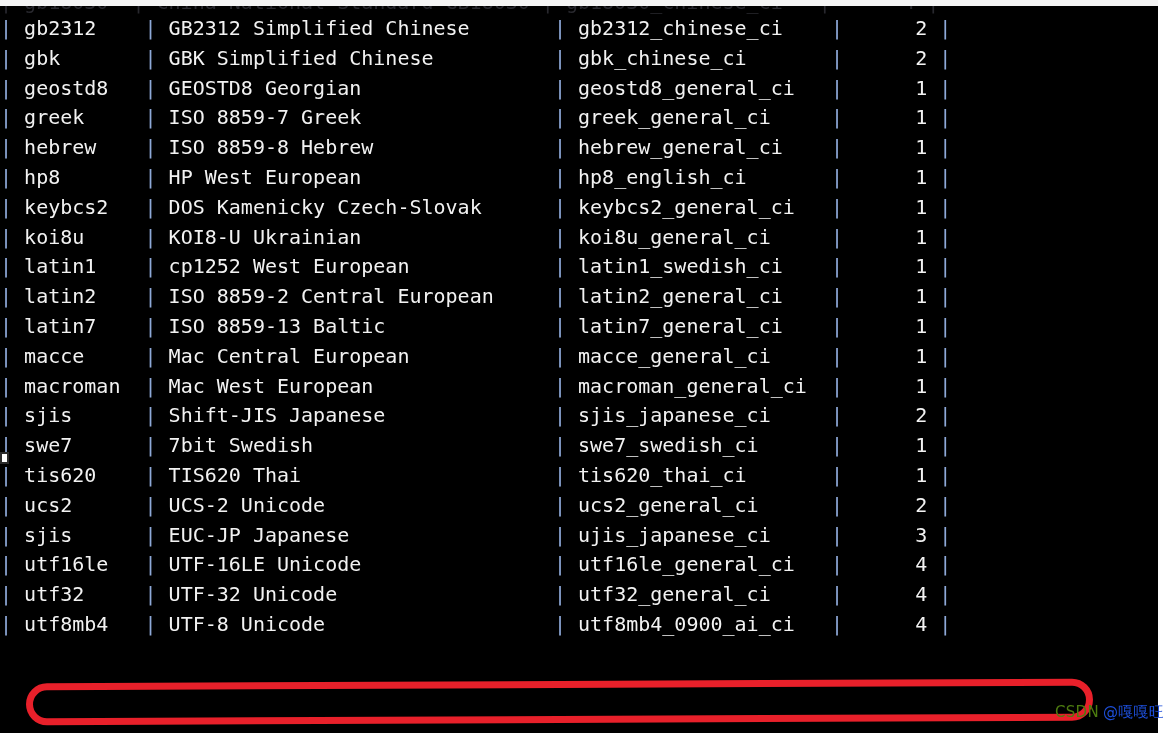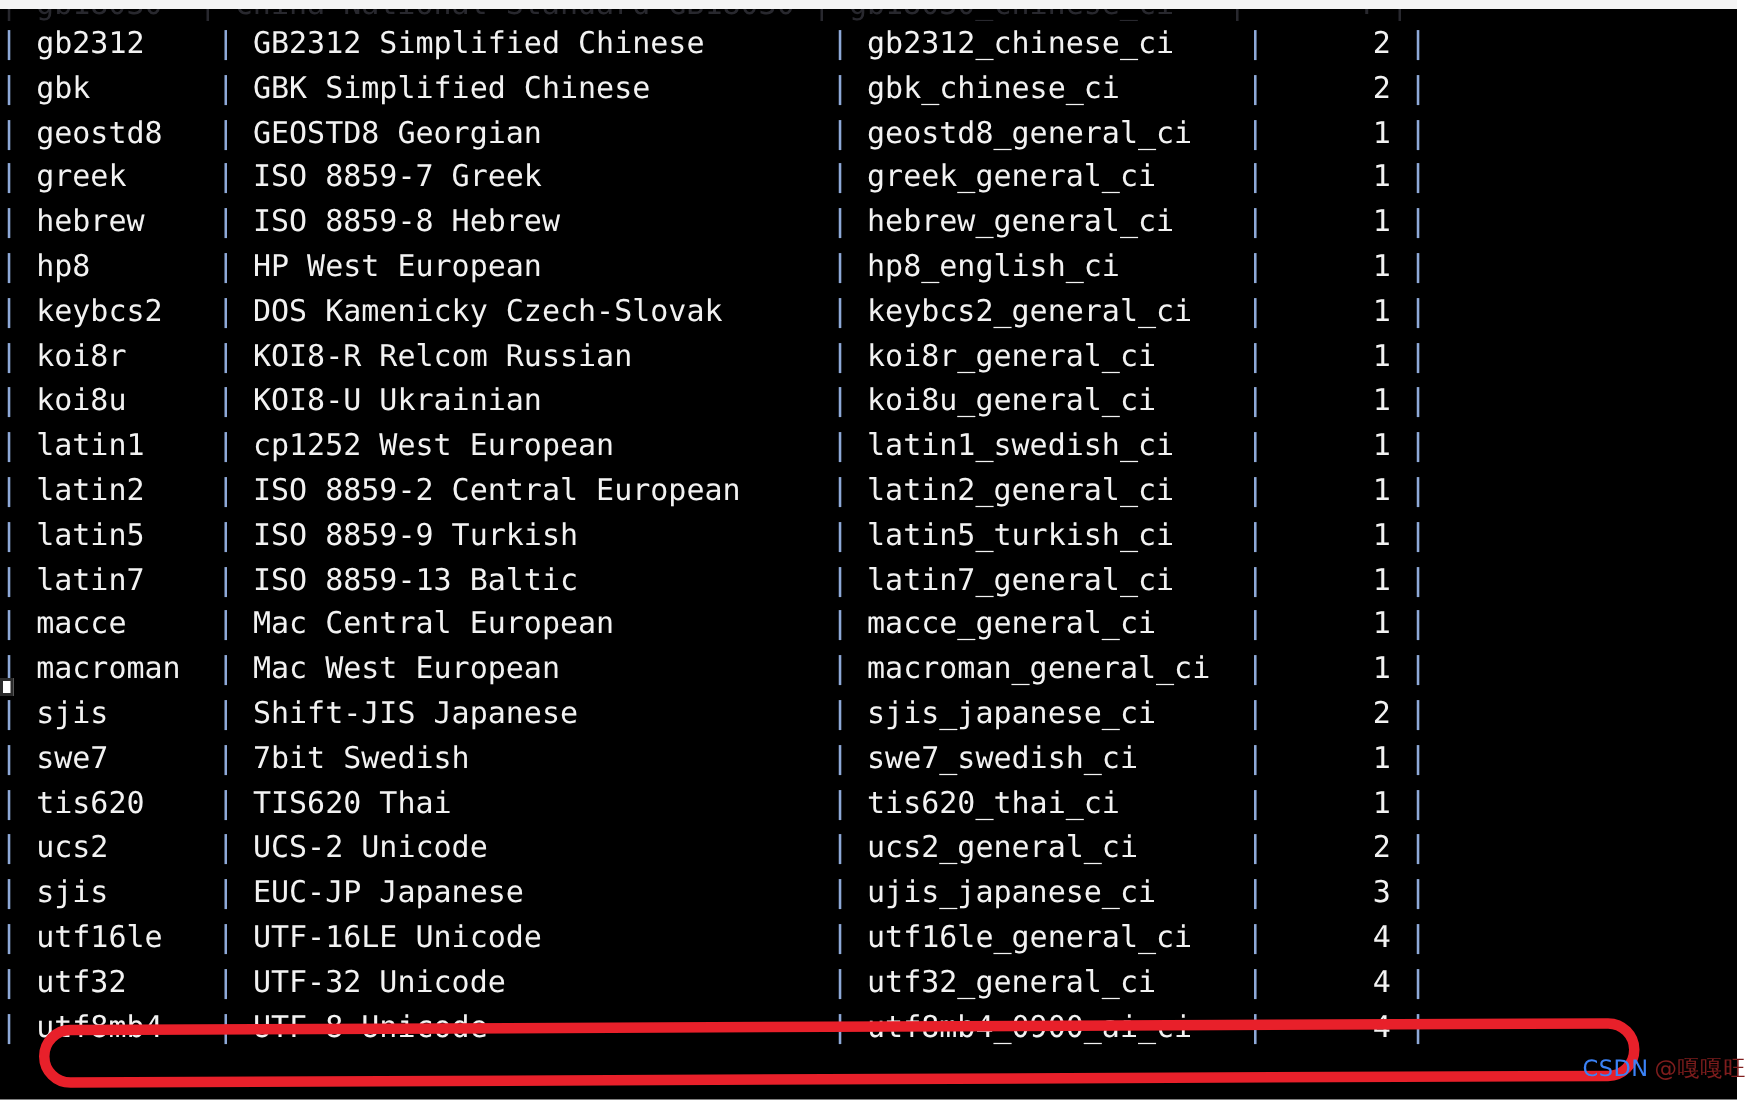--- a/index.html
+++ b/index.html
@@ -93,22 +93,22 @@
     position: absolute;
     left: 1055px;
     top: 703px;
     font-family: "DejaVu Sans", "Liberation Sans", sans-serif;
     font-size: 15px;
     line-height: 18px;
     white-space: nowrap;
     color: #c9c9c9;
     letter-spacing: 0.3px;
   }
-  #watermark .wm-brand { color: #3b82f6; margin-top: 36px; }
-  #watermark .wm-user { color: #7f1d1d; margin-left: 4px; }
+  #watermark .wm-brand { color: #4d7c0f; margin-top: 36px; }
+  #watermark .wm-user { color: #1d4ed8; margin-left: 4px; }
   
   #edge-marker {
     position: absolute;
     left: 0px;
     top: 452px;
     width: 9px;
     height: 12px;
     background: #ffffff;
     border: 2px solid #2a2a2a;
     box-sizing: border-box;
@@ -143,25 +143,23 @@
     <div id="partial-row">| gb18030  | China National Standard GB18030 | gb18030_chinese_ci   |      4 |</div>
 
     <div id="rows">
         <div class="trow"><span class="pipe">| </span><span class="cell">gb2312    </span><span class="pipe">| </span><span class="cell">GB2312 Simplified Chinese       </span><span class="pipe">| </span><span class="cell">gb2312_chinese_ci    </span><span class="pipe">| </span><span class="cell">     2 </span><span class="pipe">|</span></div>
         <div class="trow"><span class="pipe">| </span><span class="cell">gbk       </span><span class="pipe">| </span><span class="cell">GBK Simplified Chinese          </span><span class="pipe">| </span><span class="cell">gbk_chinese_ci       </span><span class="pipe">| </span><span class="cell">     2 </span><span class="pipe">|</span></div>
         <div class="trow"><span class="pipe">| </span><span class="cell">geostd8   </span><span class="pipe">| </span><span class="cell">GEOSTD8 Georgian                </span><span class="pipe">| </span><span class="cell">geostd8_general_ci   </span><span class="pipe">| </span><span class="cell">     1 </span><span class="pipe">|</span></div>
         <div class="trow"><span class="pipe">| </span><span class="cell">greek     </span><span class="pipe">| </span><span class="cell">ISO 8859-7 Greek                </span><span class="pipe">| </span><span class="cell">greek_general_ci     </span><span class="pipe">| </span><span class="cell">     1 </span><span class="pipe">|</span></div>
         <div class="trow"><span class="pipe">| </span><span class="cell">hebrew    </span><span class="pipe">| </span><span class="cell">ISO 8859-8 Hebrew               </span><span class="pipe">| </span><span class="cell">hebrew_general_ci    </span><span class="pipe">| </span><span class="cell">     1 </span><span class="pipe">|</span></div>
         <div class="trow"><span class="pipe">| </span><span class="cell">hp8       </span><span class="pipe">| </span><span class="cell">HP West European                </span><span class="pipe">| </span><span class="cell">hp8_english_ci       </span><span class="pipe">| </span><span class="cell">     1 </span><span class="pipe">|</span></div>
         <div class="trow"><span class="pipe">| </span><span class="cell">keybcs2   </span><span class="pipe">| </span><span class="cell">DOS Kamenicky Czech-Slovak      </span><span class="pipe">| </span><span class="cell">keybcs2_general_ci   </span><span class="pipe">| </span><span class="cell">     1 </span><span class="pipe">|</span></div>
-        <div class="trow"><span class="pipe">| </span><span class="cell">koi8r     </span><span class="pipe">| </span><span class="cell">KOI8-R Relcom Russian           </span><span class="pipe">| </span><span class="cell">koi8r_general_ci     </span><span class="pipe">| </span><span class="cell">     1 </span><span class="pipe">|</span></div>
         <div class="trow"><span class="pipe">| </span><span class="cell">koi8u     </span><span class="pipe">| </span><span class="cell">KOI8-U Ukrainian                </span><span class="pipe">| </span><span class="cell">koi8u_general_ci     </span><span class="pipe">| </span><span class="cell">     1 </span><span class="pipe">|</span></div>
         <div class="trow"><span class="pipe">| </span><span class="cell">latin1    </span><span class="pipe">| </span><span class="cell">cp1252 West European            </span><span class="pipe">| </span><span class="cell">latin1_swedish_ci    </span><span class="pipe">| </span><span class="cell">     1 </span><span class="pipe">|</span></div>
         <div class="trow"><span class="pipe">| </span><span class="cell">latin2    </span><span class="pipe">| </span><span class="cell">ISO 8859-2 Central European     </span><span class="pipe">| </span><span class="cell">latin2_general_ci    </span><span class="pipe">| </span><span class="cell">     1 </span><span class="pipe">|</span></div>
-        <div class="trow"><span class="pipe">| </span><span class="cell">latin5    </span><span class="pipe">| </span><span class="cell">ISO 8859-9 Turkish              </span><span class="pipe">| </span><span class="cell">latin5_turkish_ci    </span><span class="pipe">| </span><span class="cell">     1 </span><span class="pipe">|</span></div>
         <div class="trow"><span class="pipe">| </span><span class="cell">latin7    </span><span class="pipe">| </span><span class="cell">ISO 8859-13 Baltic              </span><span class="pipe">| </span><span class="cell">latin7_general_ci    </span><span class="pipe">| </span><span class="cell">     1 </span><span class="pipe">|</span></div>
         <div class="trow"><span class="pipe">| </span><span class="cell">macce     </span><span class="pipe">| </span><span class="cell">Mac Central European            </span><span class="pipe">| </span><span class="cell">macce_general_ci     </span><span class="pipe">| </span><span class="cell">     1 </span><span class="pipe">|</span></div>
         <div class="trow"><span class="pipe">| </span><span class="cell">macroman  </span><span class="pipe">| </span><span class="cell">Mac West European               </span><span class="pipe">| </span><span class="cell">macroman_general_ci  </span><span class="pipe">| </span><span class="cell">     1 </span><span class="pipe">|</span></div>
         <div class="trow"><span class="pipe">| </span><span class="cell">sjis      </span><span class="pipe">| </span><span class="cell">Shift-JIS Japanese              </span><span class="pipe">| </span><span class="cell">sjis_japanese_ci     </span><span class="pipe">| </span><span class="cell">     2 </span><span class="pipe">|</span></div>
         <div class="trow"><span class="pipe">| </span><span class="cell">swe7      </span><span class="pipe">| </span><span class="cell">7bit Swedish                    </span><span class="pipe">| </span><span class="cell">swe7_swedish_ci      </span><span class="pipe">| </span><span class="cell">     1 </span><span class="pipe">|</span></div>
         <div class="trow"><span class="pipe">| </span><span class="cell">tis620    </span><span class="pipe">| </span><span class="cell">TIS620 Thai                     </span><span class="pipe">| </span><span class="cell">tis620_thai_ci       </span><span class="pipe">| </span><span class="cell">     1 </span><span class="pipe">|</span></div>
         <div class="trow"><span class="pipe">| </span><span class="cell">ucs2      </span><span class="pipe">| </span><span class="cell">UCS-2 Unicode                   </span><span class="pipe">| </span><span class="cell">ucs2_general_ci      </span><span class="pipe">| </span><span class="cell">     2 </span><span class="pipe">|</span></div>
         <div class="trow"><span class="pipe">| </span><span class="cell">sjis      </span><span class="pipe">| </span><span class="cell">EUC-JP Japanese                 </span><span class="pipe">| </span><span class="cell">ujis_japanese_ci     </span><span class="pipe">| </span><span class="cell">     3 </span><span class="pipe">|</span></div>
         <div class="trow"><span class="pipe">| </span><span class="cell">utf16le   </span><span class="pipe">| </span><span class="cell">UTF-16LE Unicode                </span><span class="pipe">| </span><span class="cell">utf16le_general_ci   </span><span class="pipe">| </span><span class="cell">     4 </span><span class="pipe">|</span></div>
         <div class="trow"><span class="pipe">| </span><span class="cell">utf32     </span><span class="pipe">| </span><span class="cell">UTF-32 Unicode                  </span><span class="pipe">| </span><span class="cell">utf32_general_ci     </span><span class="pipe">| </span><span class="cell">     4 </span><span class="pipe">|</span></div>

